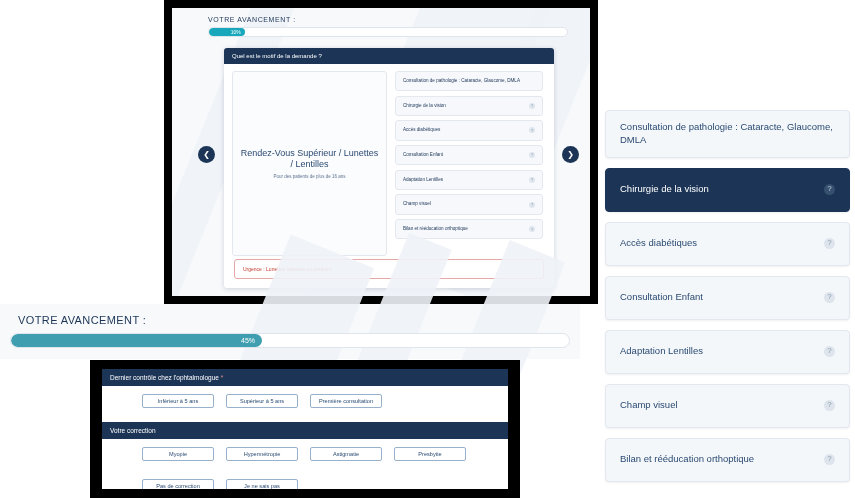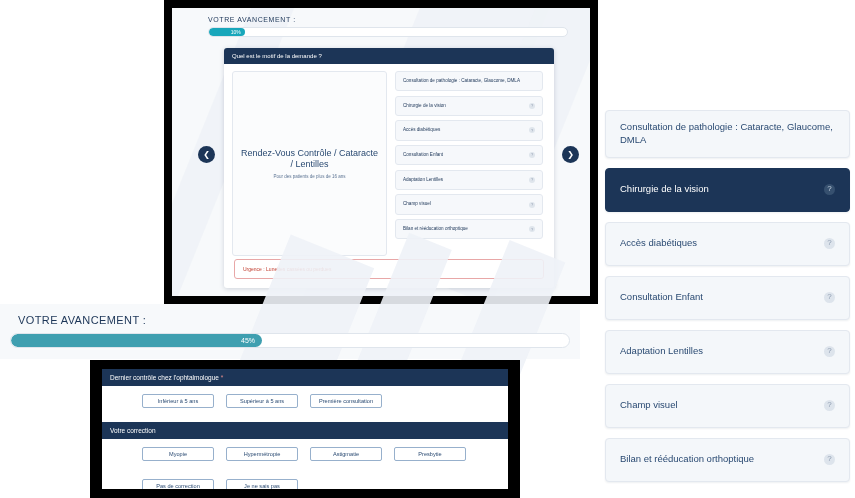--- a/index.html
+++ b/index.html
@@ -178,21 +178,21 @@
         <div class="prog-fill" id="small-fill" style="width: 10%;">
           <span class="prog-val">10%</span>
         </div>
       </div>
     </div>
 
     <div id="top-card">
       <div class="card-head">Quel est le motif de la demande ?</div>
       <div class="card-body">
         <div id="big-choice">
-          <div class="bc-title">Rendez-Vous Contrôle / Cataracte / Lentilles</div>
+          <div class="bc-title">Rendez-Vous Supérieur / Lunettes / Lentilles</div>
           <div class="bc-sub">Pour des patients de plus de 16 ans</div>
         </div>
         <div class="opt-col" id="opt-col">
             <div class="opt">
               <span>Consultation de pathologie : Cataracte, Glaucome, DMLA</span>
             </div>
             <div class="opt">
               <span>Chirurgie de la vision</span>
               <span class="q">?</span>
             </div>

